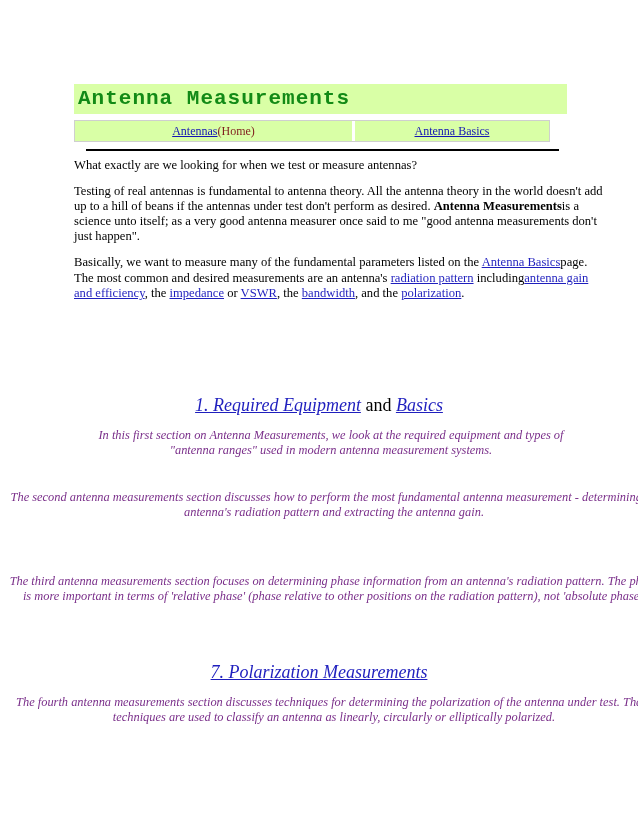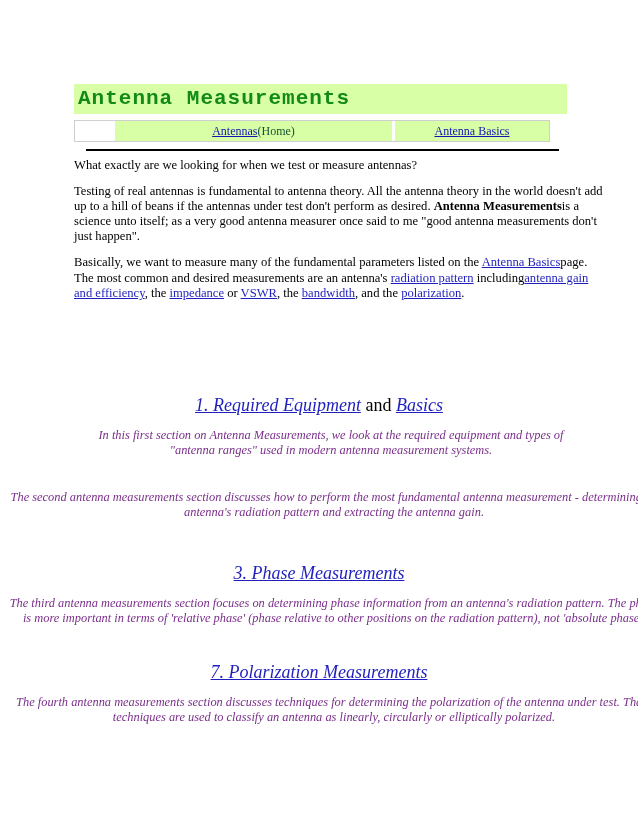--- a/index.html
+++ b/index.html
@@ -49,21 +49,20 @@
   .nav-table {
     position: absolute;
     left: 74px;
     top: 104px;
     width: 476px;
     height: 22px;
     display: flex;
     background: #ffffff;
     border: 1px solid #cfcfcf;
     box-sizing: border-box;
-    padding-left: 40px;
   }
   .nav-cell {
     background: #d9ffa6;
     height: 100%;
     display: flex;
     align-items: center;
     justify-content: center;
     font-size: 12px;
     line-height: 1;
     box-sizing: border-box;
@@ -71,21 +70,21 @@
   }
   .nav-cell-left  { width: 277px; }
   .nav-divider    { width: 3px; background: #ffffff; height: 100%; }
   .nav-cell-right { flex: 1 1 auto; }
 
   .nav-cell a,
   .nav-cell .navlink {
     color: #1414b4;
     text-decoration: underline;
   }
-  .nav-plain { color: #14532d; }
+  .nav-plain { color: #7f1d1d; }
 
   
   .hrule {
     position: absolute;
     left: 86px;
     top: 133px;
     width: 473px;
     height: 2px;
     background: #000000;
   }
@@ -181,21 +180,20 @@
   <div class="section" style="top:378px;">
     <div class="section-heading"><a href="#">1. Required Equipment</a><span class="conj"> and </span><a href="#">Basics</a></div>
     <div class="section-desc desc-narrow">In this first section on Antenna Measurements, we look at the required equipment and types of "antenna ranges" used in modern antenna measurement systems.</div>
   </div>
 
   <div class="section" style="top:462px;">
     <div class="section-desc desc-overflow">The second antenna measurements section discusses how to perform the most fundamental antenna measurement - determining an antenna's radiation pattern and extracting the antenna gain.</div>
   </div>
 
   <div class="section" style="top:546px;">
-    <div class="section-heading"><a href="#">3. Phase Measurements</a></div>
     <div class="section-desc desc-overflow">The third antenna measurements section focuses on determining phase information from an antenna's radiation pattern. The phase is more important in terms of 'relative phase' (phase relative to other positions on the radiation pattern), not 'absolute phase'.</div>
   </div>
 
   <div class="section" style="top:645px;">
     <div class="section-heading"><a href="#">7. Polarization Measurements</a></div>
     <div class="section-desc desc-overflow">The fourth antenna measurements section discusses techniques for determining the polarization of the antenna under test. These techniques are used to classify an antenna as linearly, circularly or elliptically polarized.</div>
   </div>
 
 </div>
 

